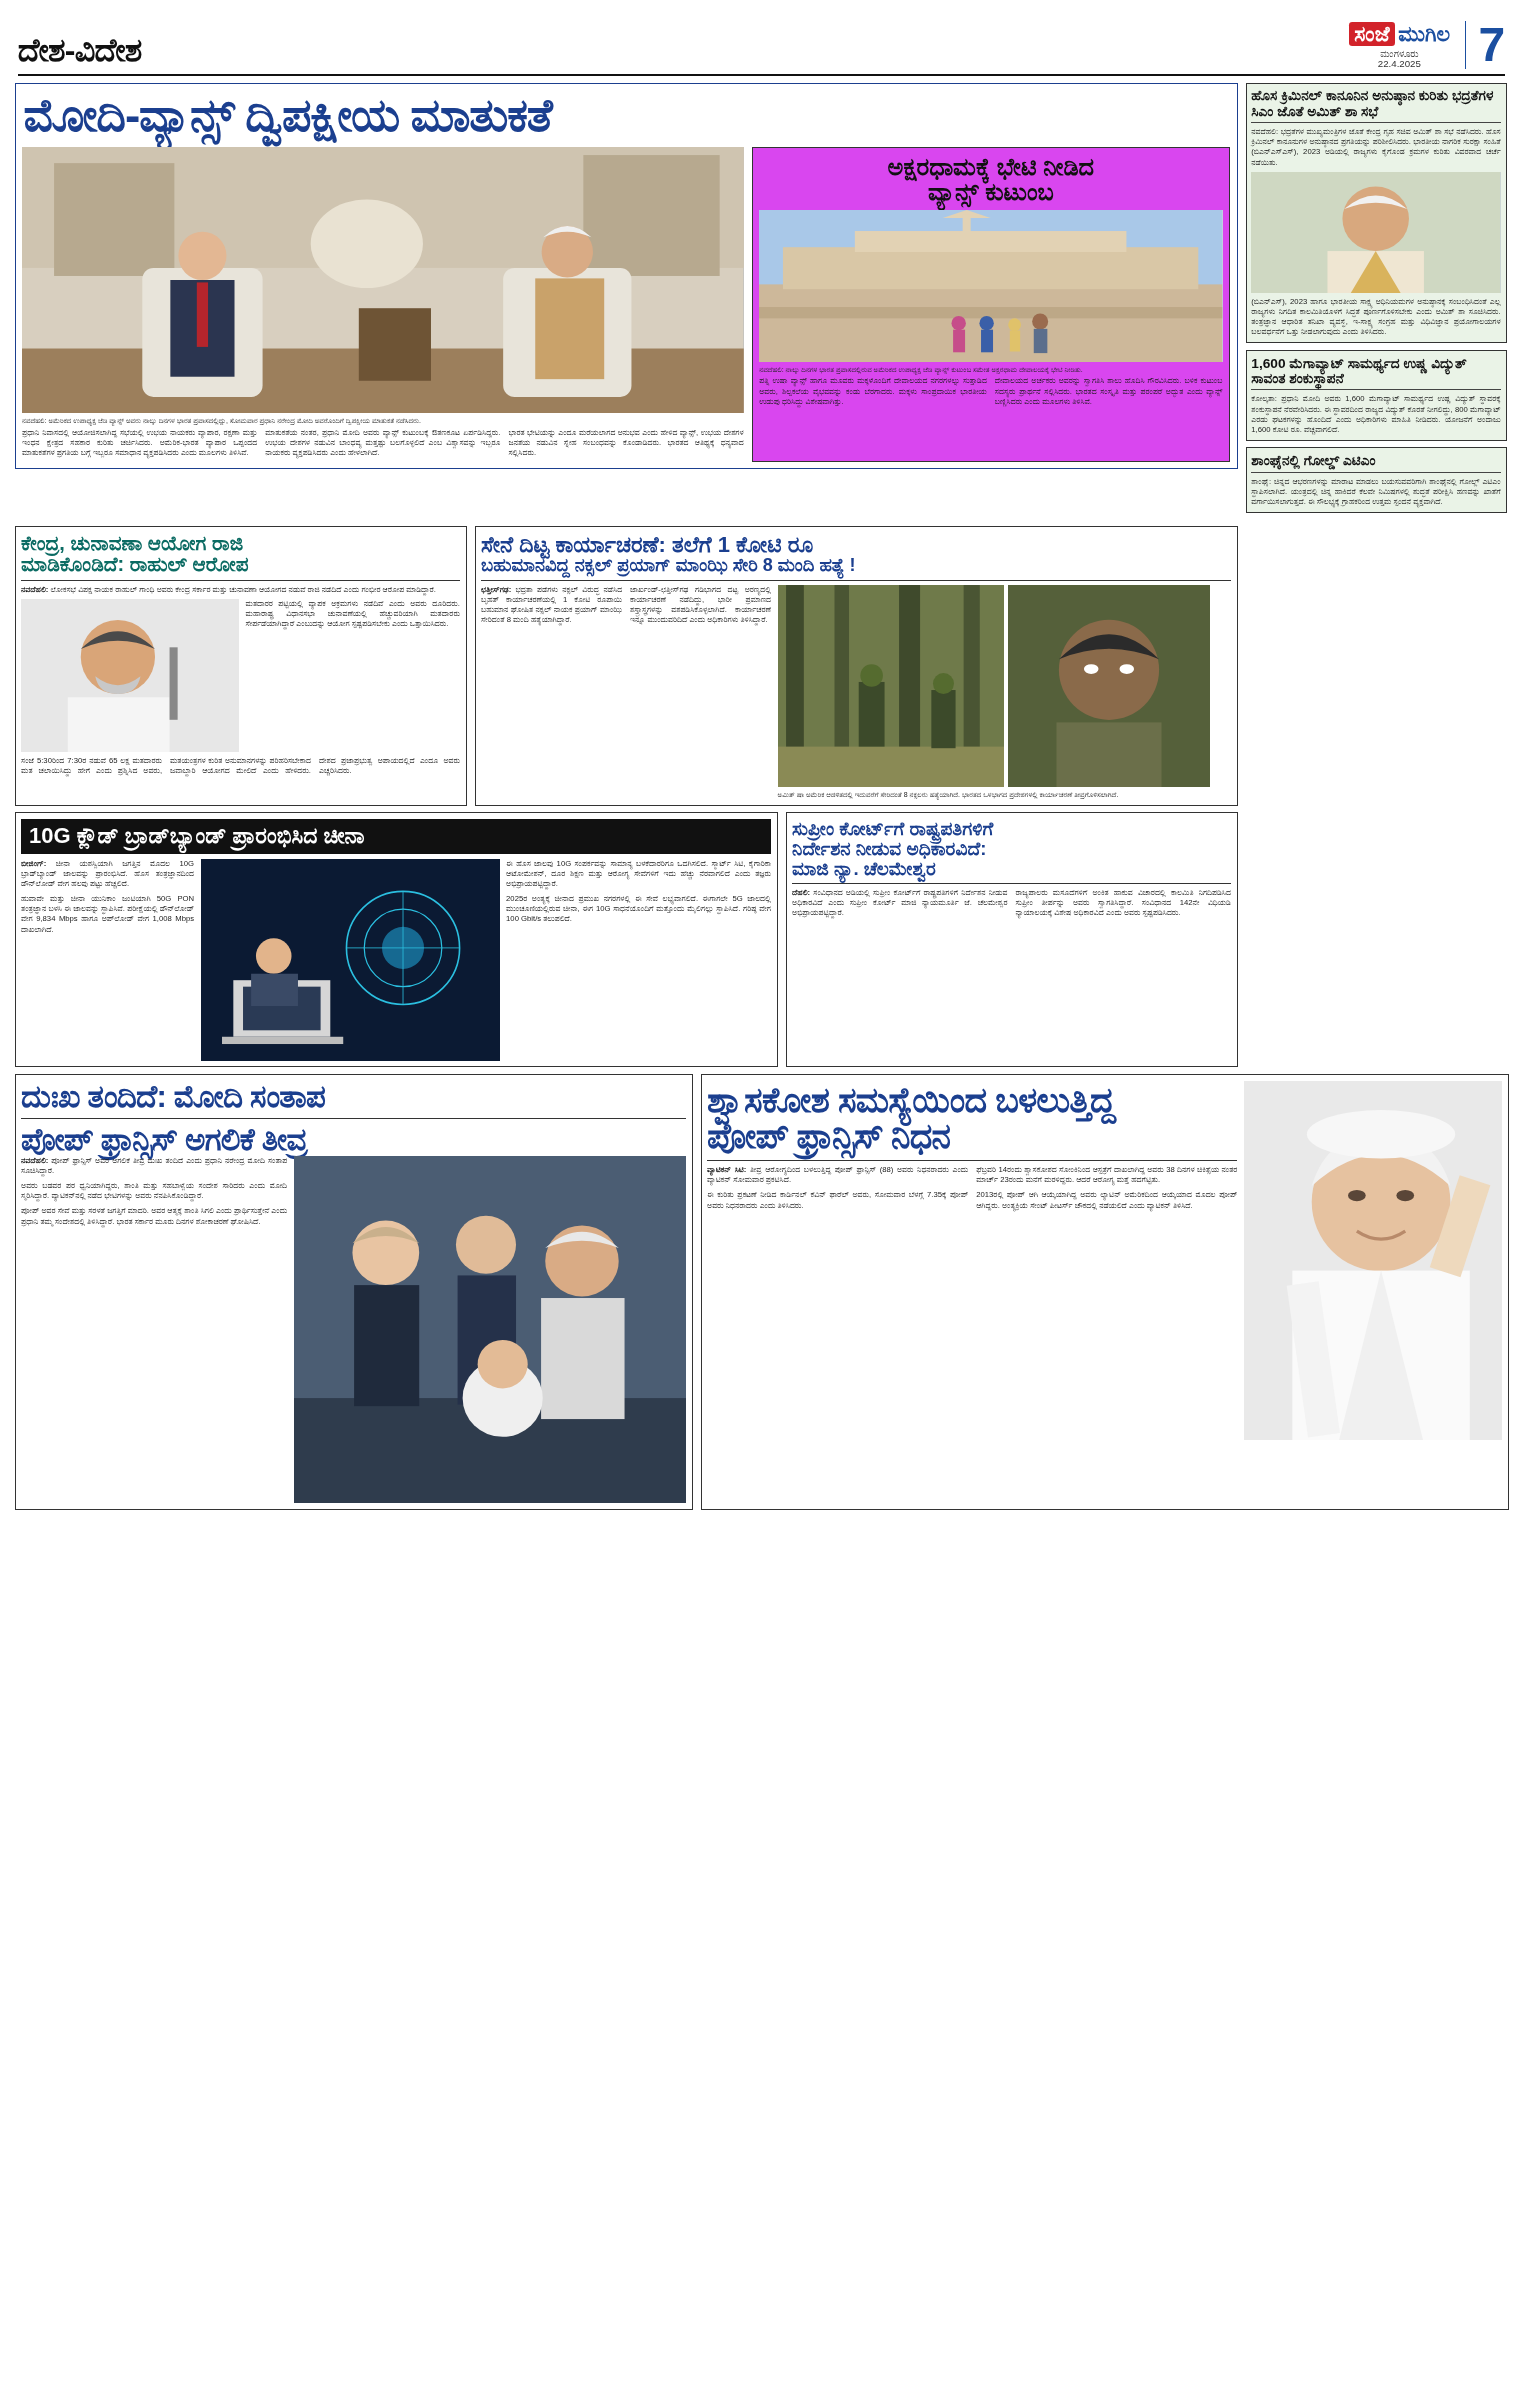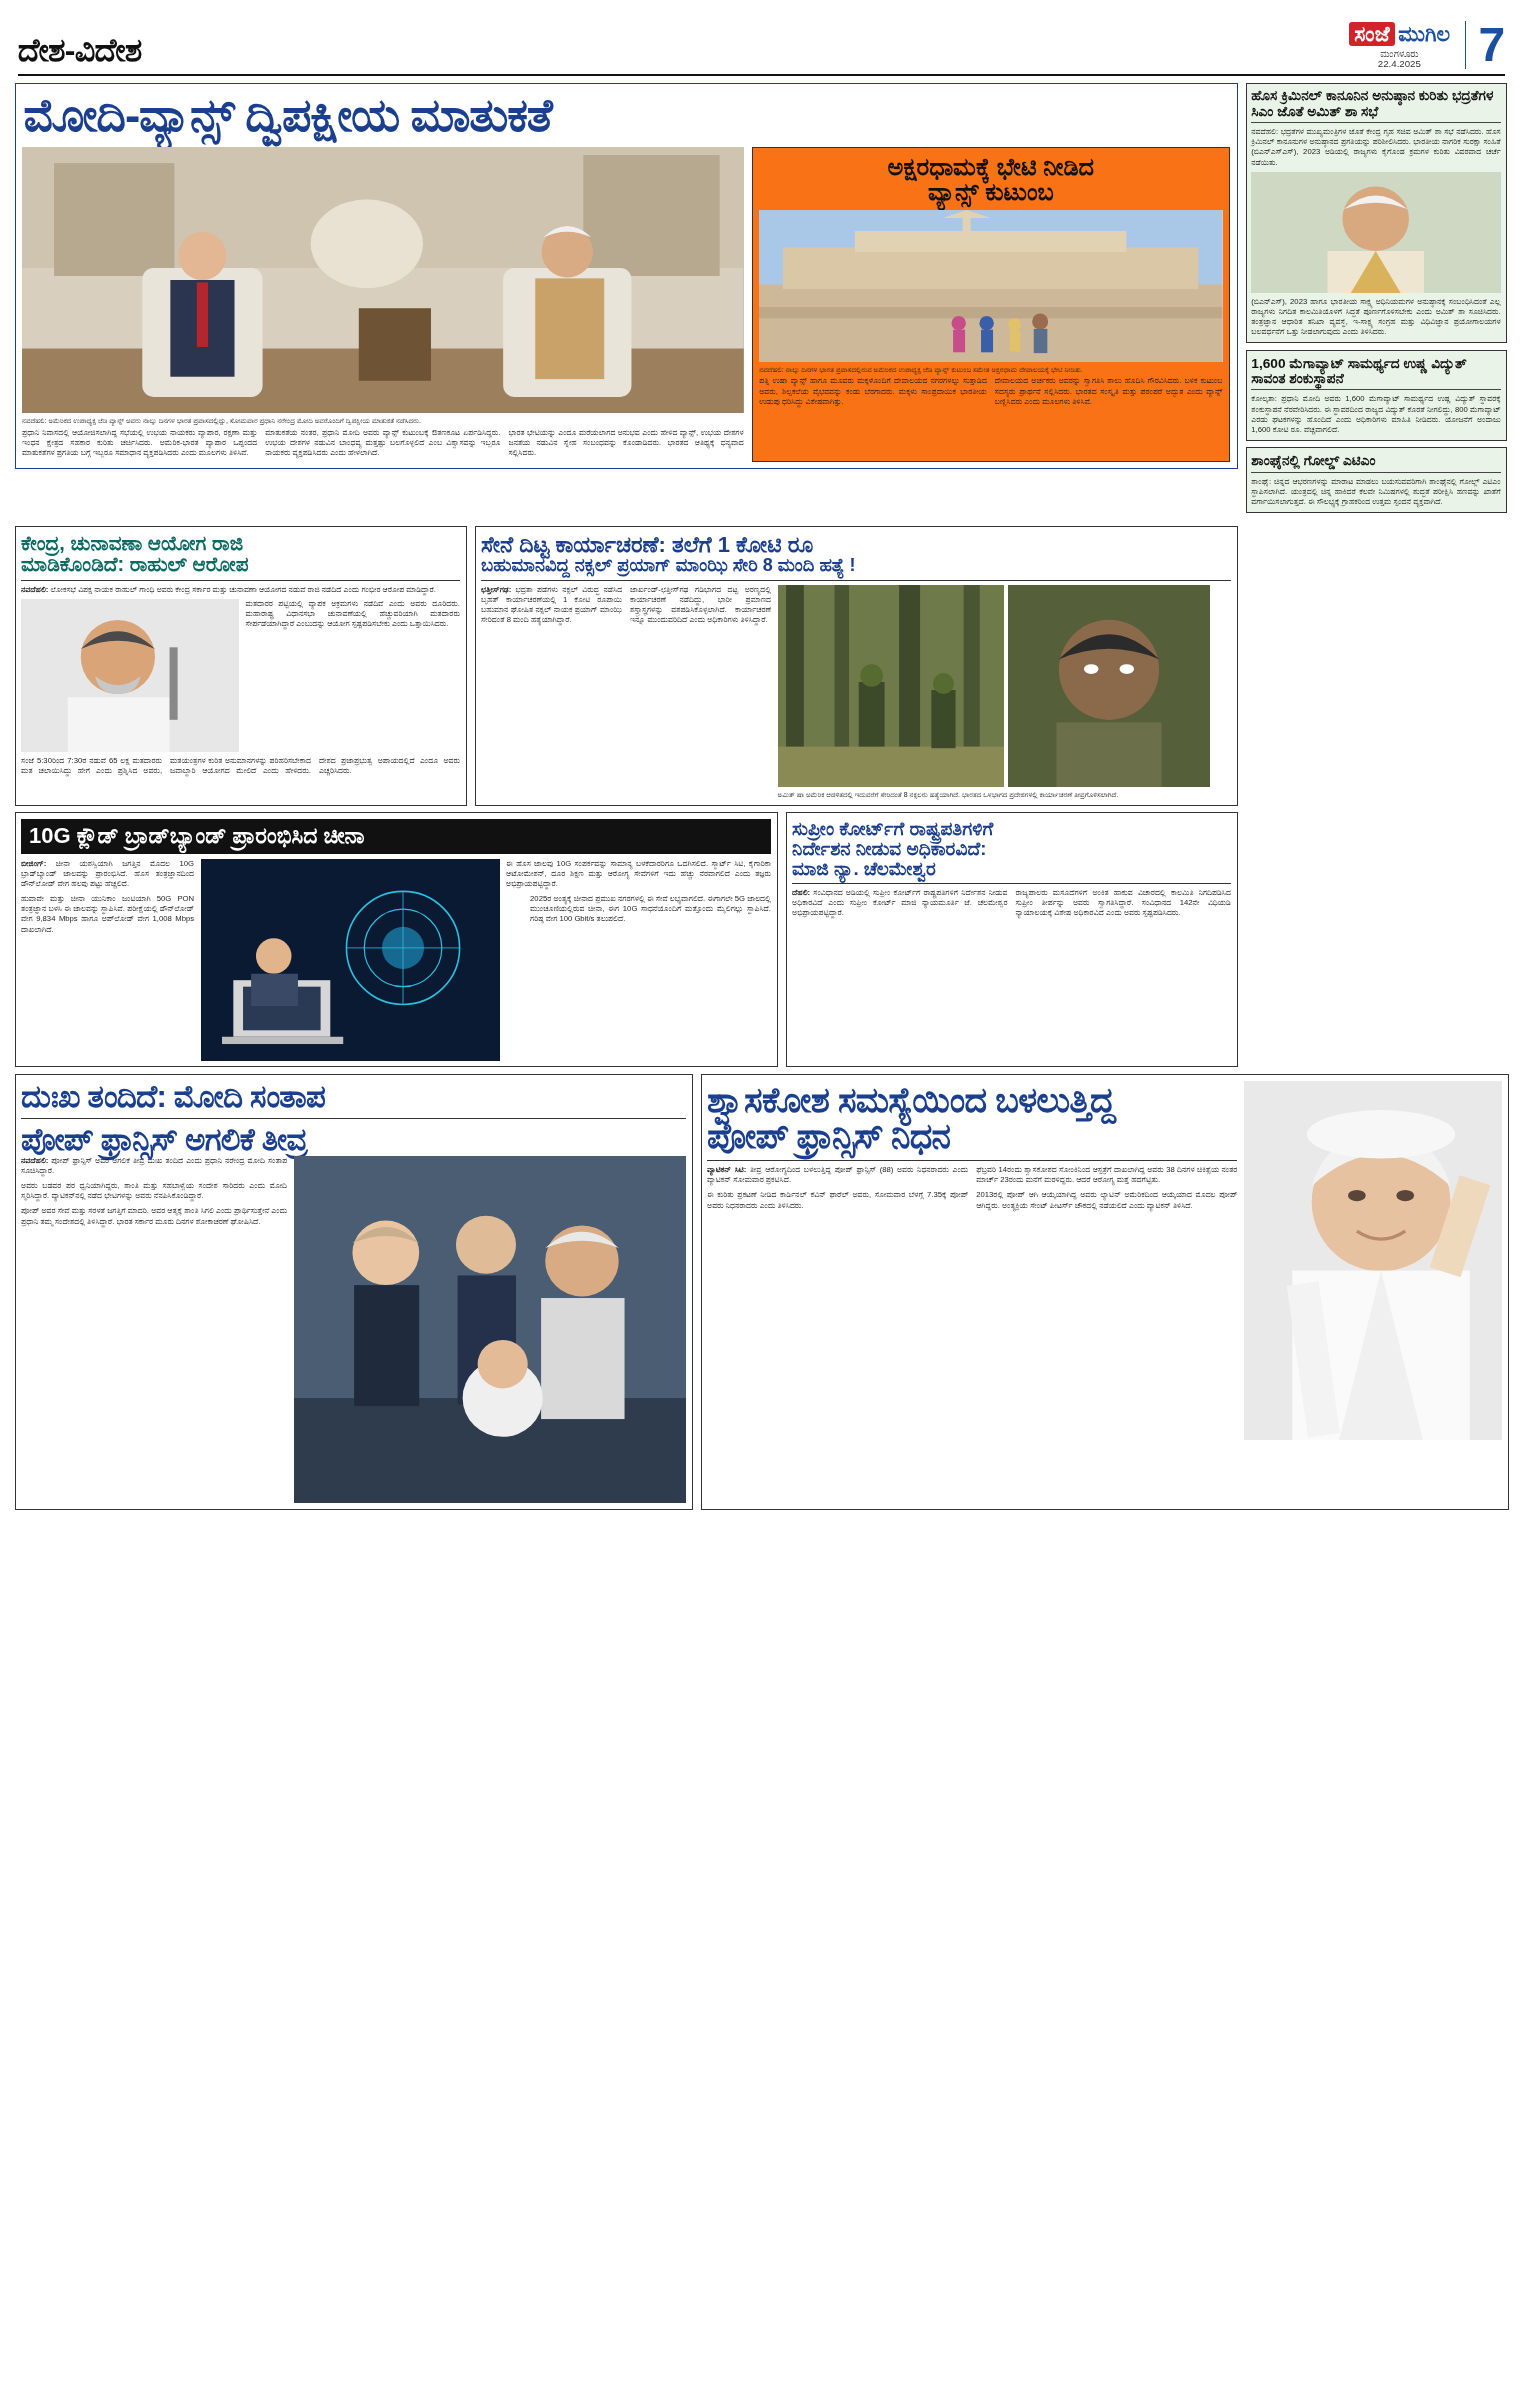--- a/index.html
+++ b/index.html
@@ -23,21 +23,21 @@
   .cap{font-size:7px;line-height:1.3;color:#222;}
   .imgph{background:#c9d4df;position:relative;overflow:hidden;}
   .imgph.photo{background:linear-gradient(145deg,#b9c7d6,#8fa3b8);}
 
   
   .top-wrap{display:flex;gap:8px;align-items:flex-start;}
   .main-story{border:1.6px solid #1b3f8f;padding:6.5px;box-sizing:border-box;width:1223px;}
   .main-head{font-size:46px;font-weight:700;color:#1b3f8f;line-height:1.02;letter-spacing:-1.2px;margin:1.6px 0 8px 1.6px;}
   .main-row{display:flex;gap:8px;}
   .main-left{width:726px;}
-  .yellow-box{width:481px;background:#f97316;border:0.8px solid #333;padding:6.5px;box-sizing:border-box;}
+  .yellow-box{width:481px;background:#d946ef;border:0.8px solid #333;padding:6.5px;box-sizing:border-box;}
   .yellow-head{font-size:24px;font-weight:700;line-height:1.06;color:#111;text-align:center;}
   .three-col{column-count:3;column-gap:8px;}
   .two-col{column-count:2;column-gap:8px;}
 
   
   .rail{width:261px;}
   .rail-head{font-size:13.7px;font-weight:700;line-height:1.12;color:#111;border-bottom:0.8px solid #444;padding-bottom:3.2px;margin-bottom:4px;}
   .rail-green{background:#eaf3e7;}
   .rail-sec{border:0.8px solid #333;padding:4.8px;box-sizing:border-box;margin-bottom:6.5px;}
 
@@ -264,21 +264,21 @@
             <line x1="250" y1="40" x2="250" y2="180" stroke="#2bbfe0" stroke-width="1"></line>
             <rect x="40" y="150" width="120" height="70" fill="#d6d6d6"></rect>
             <rect x="52" y="158" width="96" height="54" fill="#2a3a55"></rect>
             <rect x="26" y="220" width="150" height="9" fill="#bdbdbd"></rect>
             <circle cx="90" cy="120" r="22" fill="#e2b48b"></circle>
             <rect x="62" y="142" width="58" height="40" fill="#3a4a66"></rect>
           </svg>
         </div>
         <div style="flex:1;">
           <div class="body-text">ಈ ಹೊಸ ಜಾಲವು 10G ಸಂಪರ್ಕವನ್ನು ಸಾಮಾನ್ಯ ಬಳಕೆದಾರರಿಗೂ ಒದಗಿಸಲಿದೆ. ಸ್ಮಾರ್ಟ್ ಸಿಟಿ, ಕೈಗಾರಿಕಾ ಆಟೋಮೇಶನ್, ದೂರ ಶಿಕ್ಷಣ ಮತ್ತು ಆರೋಗ್ಯ ಸೇವೆಗಳಿಗೆ ಇದು ಹೆಚ್ಚು ನೆರವಾಗಲಿದೆ ಎಂದು ತಜ್ಞರು ಅಭಿಪ್ರಾಯಪಟ್ಟಿದ್ದಾರೆ.</div>
-          <div class="body-text" style="margin-top:4.8px;margin-left:24px;">2025ರ ಅಂತ್ಯಕ್ಕೆ ಚೀನಾದ ಪ್ರಮುಖ ನಗರಗಳಲ್ಲಿ ಈ ಸೇವೆ ಲಭ್ಯವಾಗಲಿದೆ. ಈಗಾಗಲೇ 5G ಜಾಲದಲ್ಲಿ ಮುಂಚೂಣಿಯಲ್ಲಿರುವ ಚೀನಾ, ಈಗ 10G ಸಾಧನೆಯೊಂದಿಗೆ ಮತ್ತೊಂದು ಮೈಲಿಗಲ್ಲು ಸ್ಥಾಪಿಸಿದೆ. ಗರಿಷ್ಠ ವೇಗ 100 Gbit/s ತಲುಪಲಿದೆ.</div>
+          <div class="body-text" style="margin-top:4.8px;">2025ರ ಅಂತ್ಯಕ್ಕೆ ಚೀನಾದ ಪ್ರಮುಖ ನಗರಗಳಲ್ಲಿ ಈ ಸೇವೆ ಲಭ್ಯವಾಗಲಿದೆ. ಈಗಾಗಲೇ 5G ಜಾಲದಲ್ಲಿ ಮುಂಚೂಣಿಯಲ್ಲಿರುವ ಚೀನಾ, ಈಗ 10G ಸಾಧನೆಯೊಂದಿಗೆ ಮತ್ತೊಂದು ಮೈಲಿಗಲ್ಲು ಸ್ಥಾಪಿಸಿದೆ. ಗರಿಷ್ಠ ವೇಗ 100 Gbit/s ತಲುಪಲಿದೆ.</div>
         </div>
       </div>
     </div>
 
     <div class="sec" style="width:452px;">
       <div class="s-head blue" style="font-size:18.6px;">ಸುಪ್ರೀಂ ಕೋರ್ಟ್‌ಗೆ ರಾಷ್ಟ್ರಪತಿಗಳಿಗೆ</div>
       <div class="s-head blue" style="font-size:18.6px;">ನಿರ್ದೇಶನ ನೀಡುವ ಅಧಿಕಾರವಿದೆ:</div>
       <div class="s-head blue" style="font-size:18.6px;border-bottom:0.8px solid #333;padding-bottom:4px;margin-bottom:4px;">ಮಾಜಿ ನ್ಯಾ. ಚೆಲಮೇಶ್ವರ</div>
       <div class="two-col">
         <div class="body-text">

